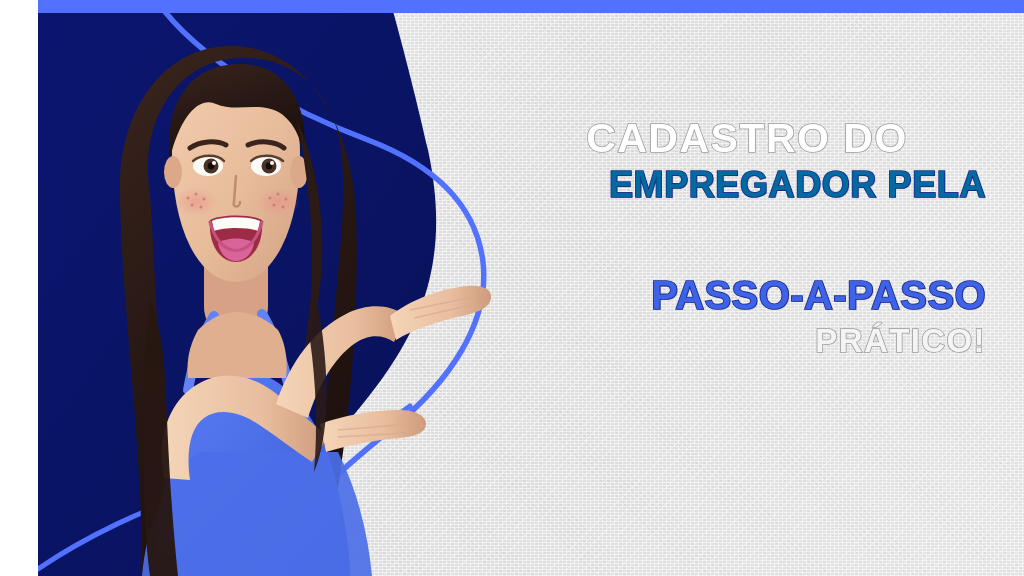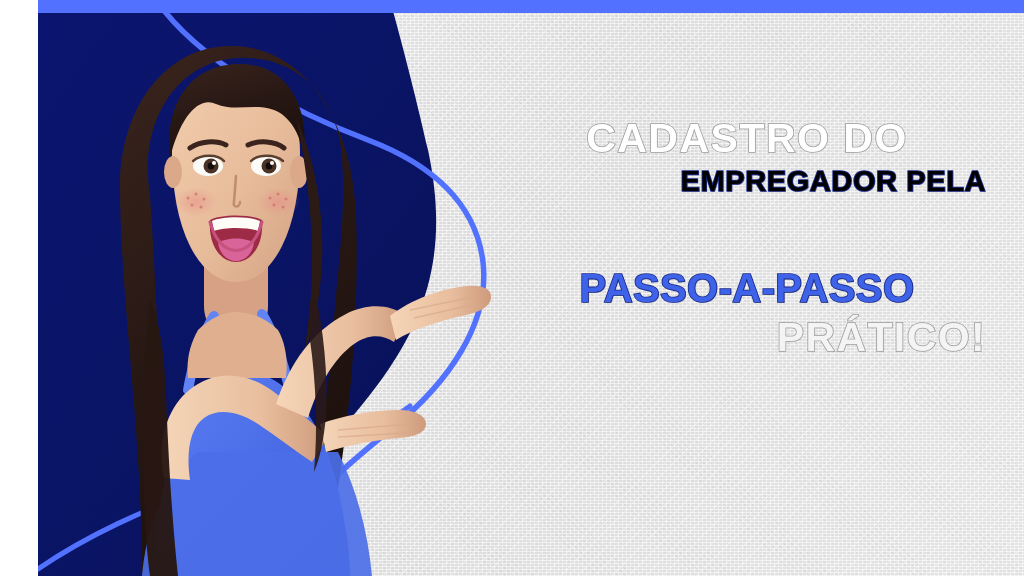--- a/index.html
+++ b/index.html
@@ -78,46 +78,45 @@
     color: #ffffff;
     -webkit-text-stroke: 1.6px #9c9c9c;
     paint-order: stroke fill;
     text-align: center;
     letter-spacing: 1.5px;
     margin-bottom: 8px;
   }
 
   
   .l-blue {
-    font-size: 29px;
-    color: #000000;
+    font-size: 36px;
+    color: #0369a1;
     -webkit-text-stroke: 1.7px #1b2d8c;
     paint-order: stroke fill;
     letter-spacing: 0.6px;
     text-shadow: 1px 1px 0 rgba(20,30,110,.35);
   }
 
   .l-blue.center { text-align: center; }
   .l-blue.m2 { margin-bottom: 10px; }
 
   .spacer { height: 62px; }
 
   .l-blue-2 {
     font-size: 40px;
     color: #3F63E8;
     -webkit-text-stroke: 1.7px #1b2d8c;
     paint-order: stroke fill;
     letter-spacing: 0.4px;
     text-shadow: 1px 1px 0 rgba(20,30,110,.35);
-    text-align: center;
     margin-bottom: 9px;
   }
 
   .l-white-2 {
-    font-size: 41px;
+    font-size: 33px;
     color: #f4f4f4;
     -webkit-text-stroke: 1.6px #9c9c9c;
     paint-order: stroke fill;
     letter-spacing: 1.4px;
     text-align: right;
   }
 </style>
 </head>
 <body>
 

